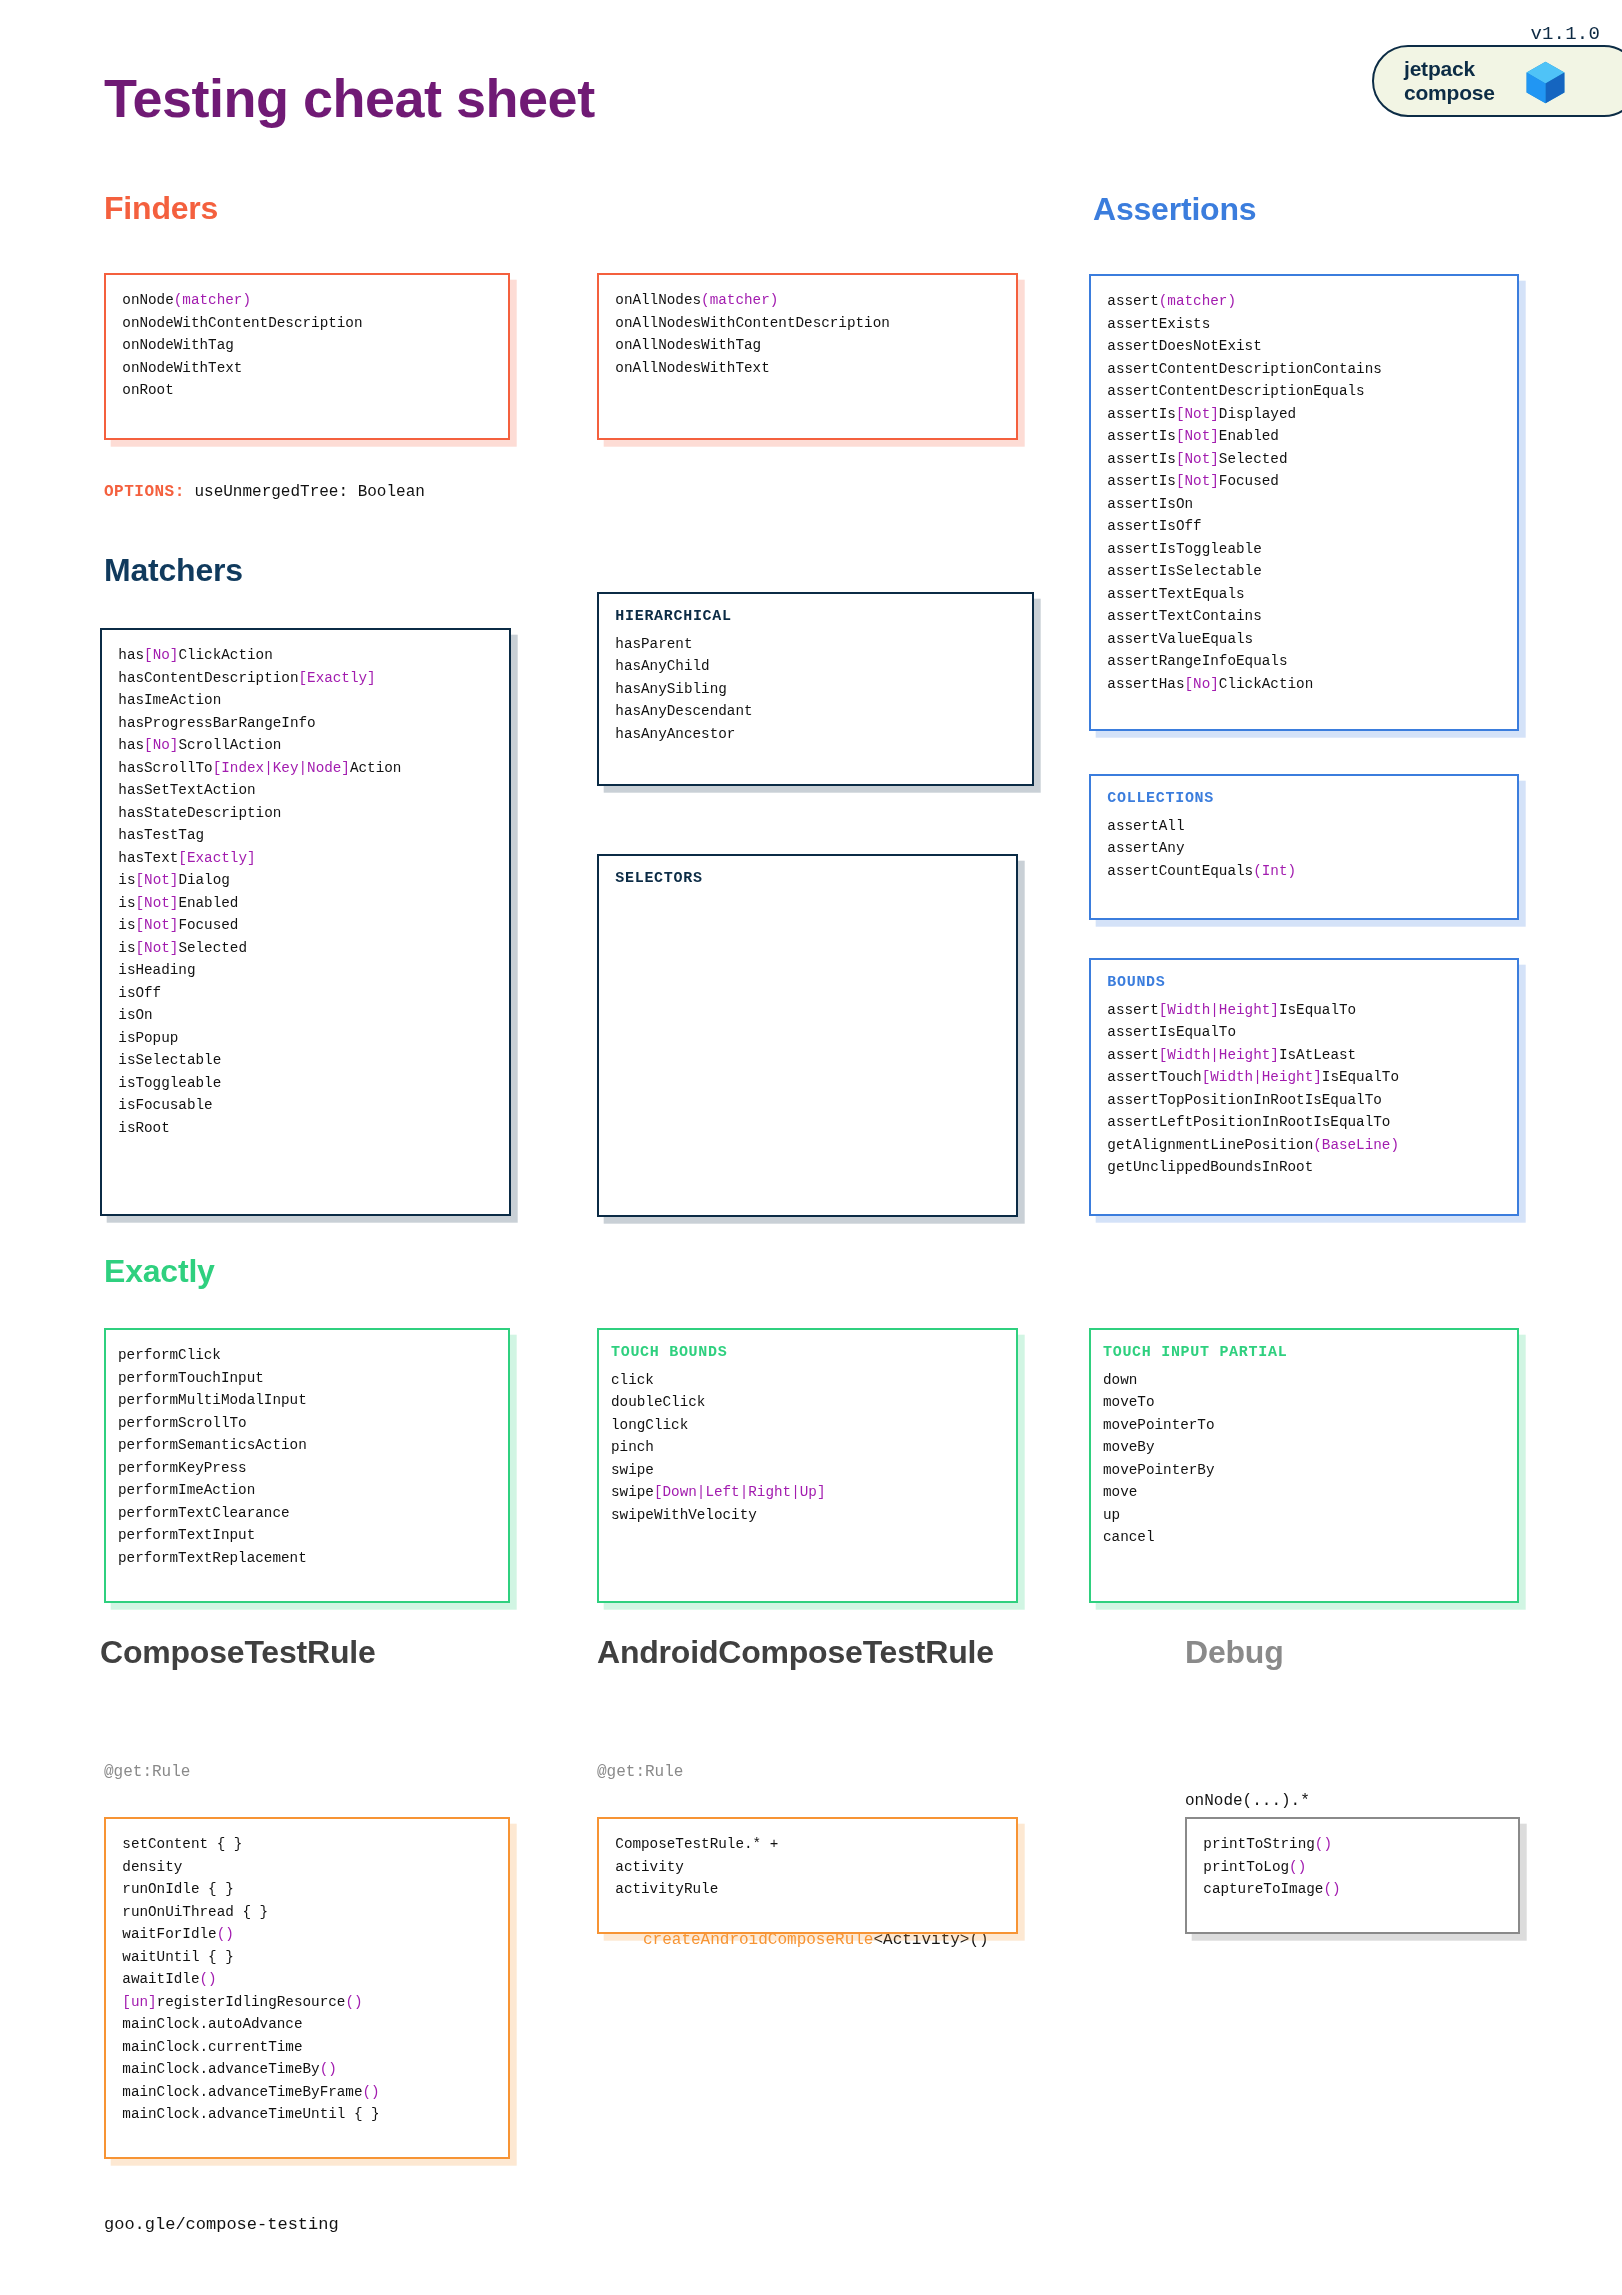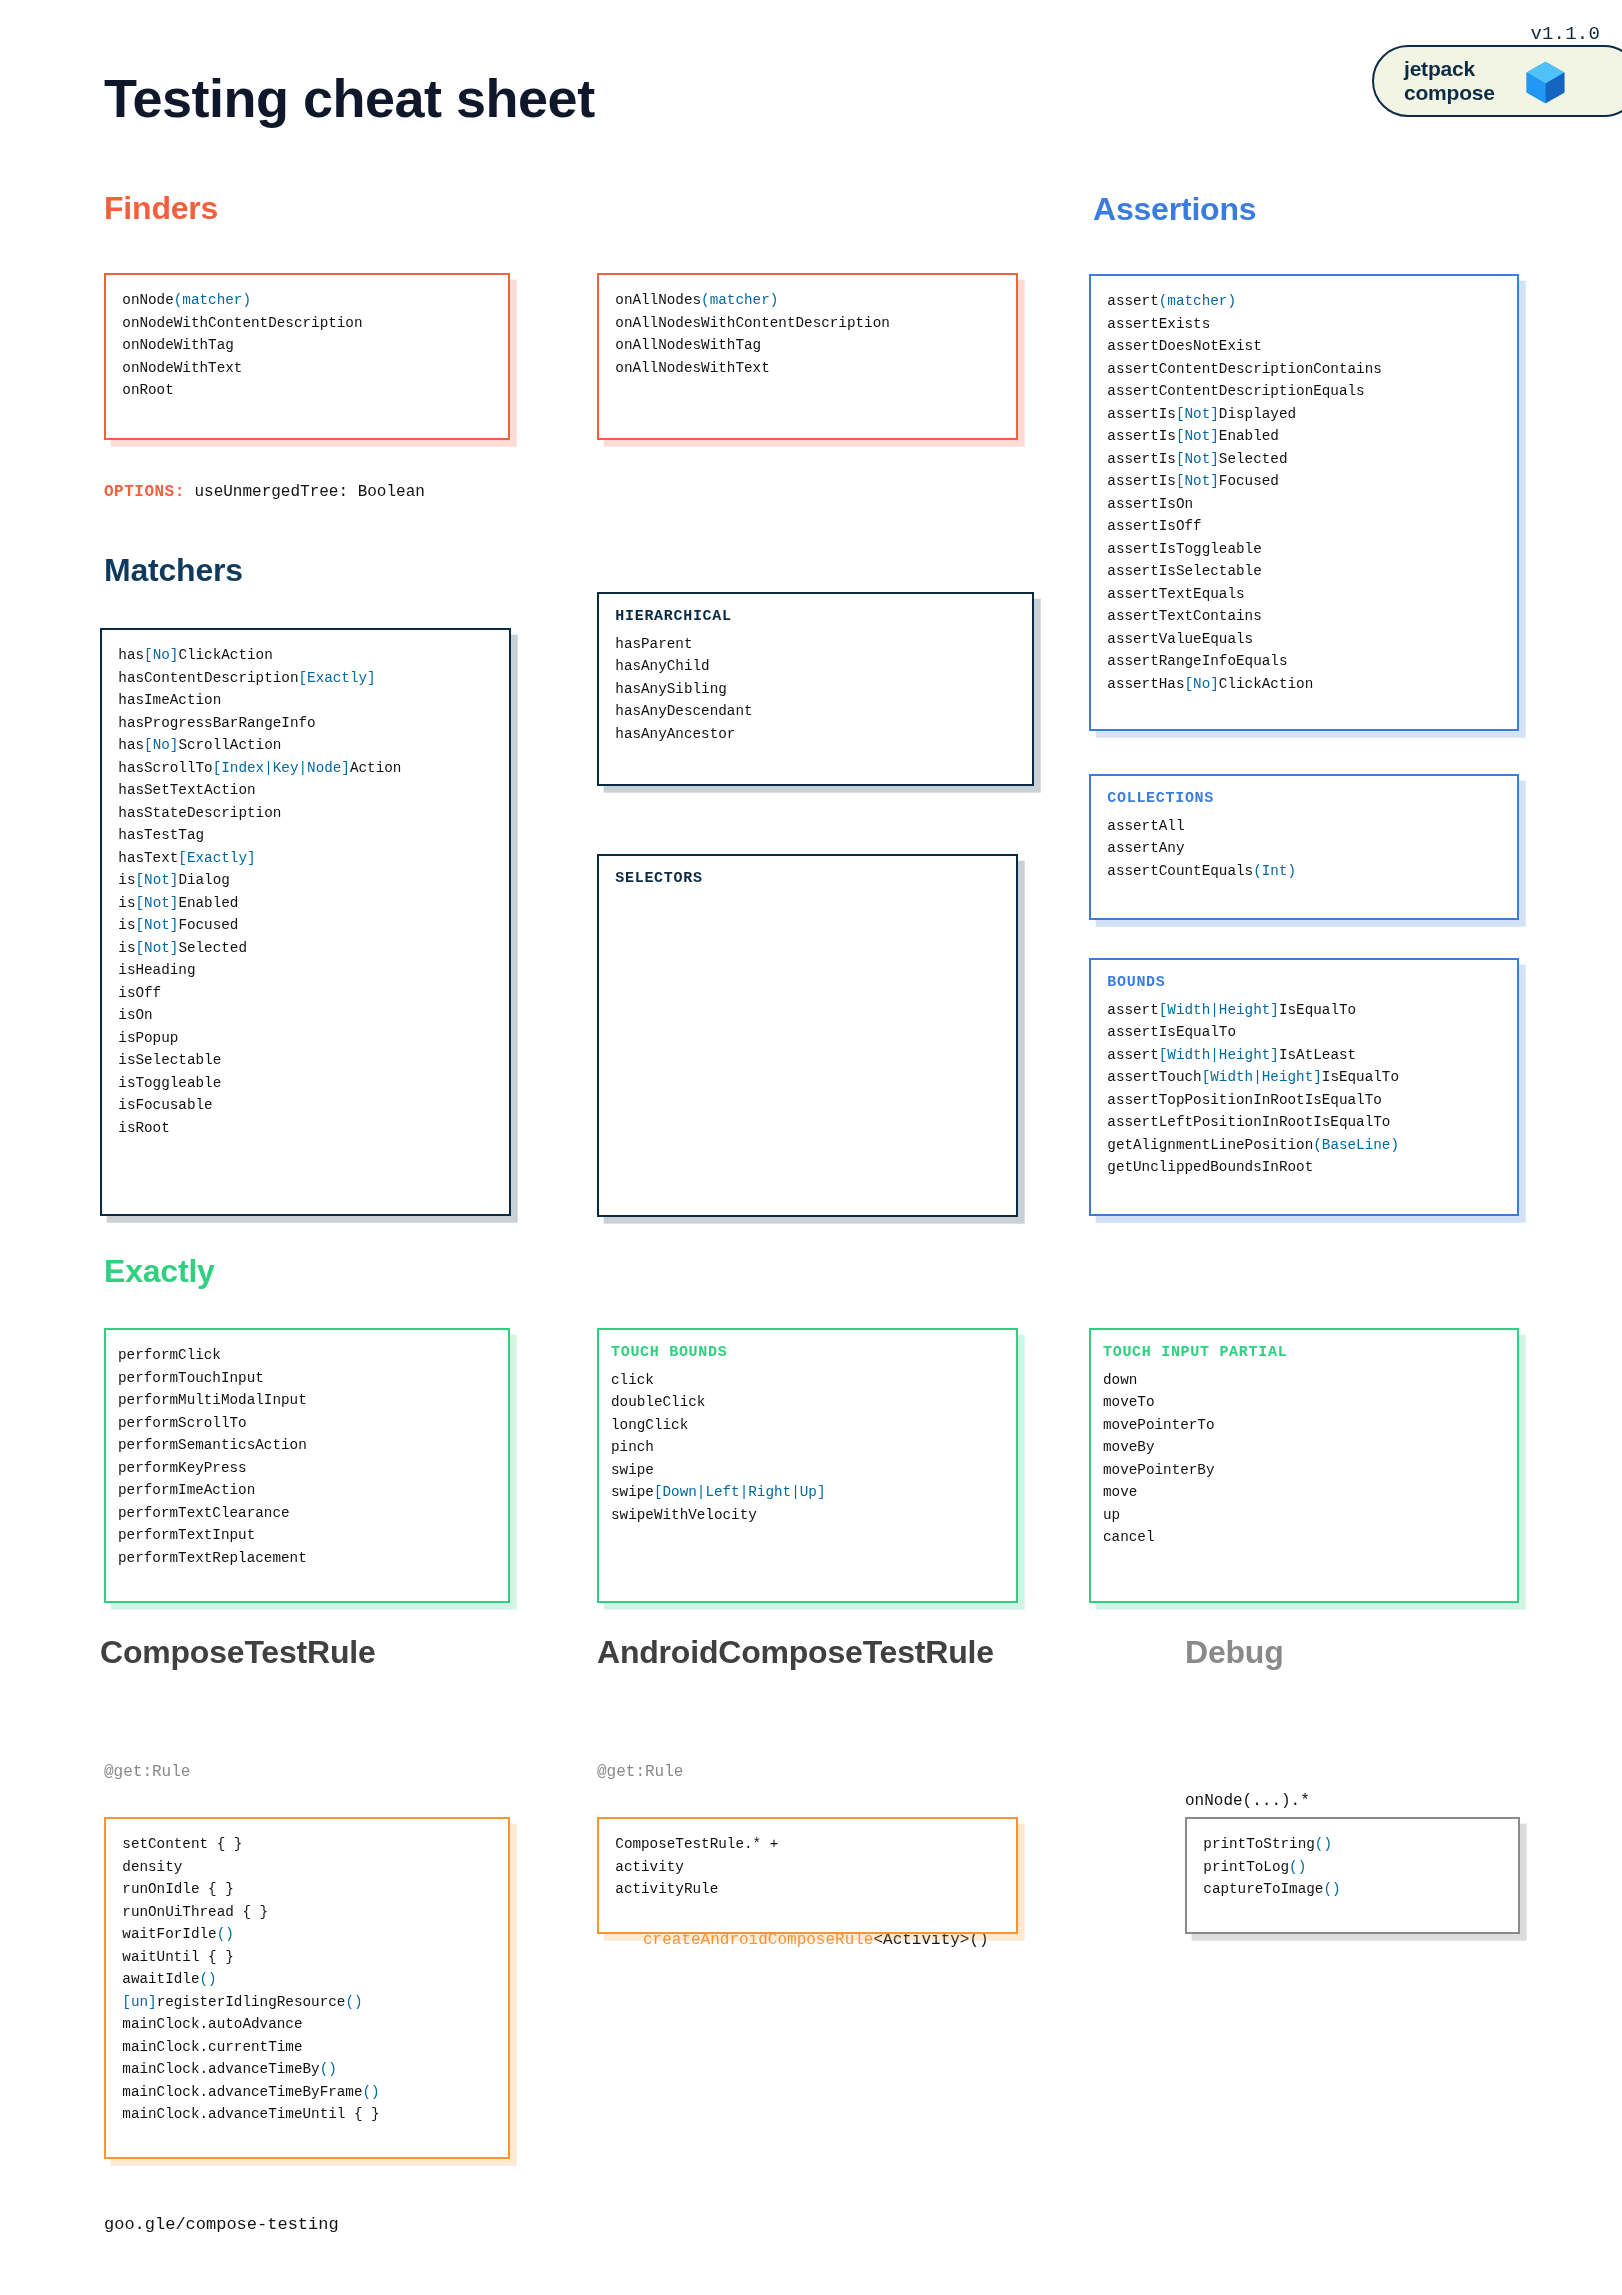--- a/index.html
+++ b/index.html
@@ -24,21 +24,21 @@
   .page { position:relative; width:1623px; height:2295px; }
 
   .version {
     position:absolute; right:23px; top:23px;
     font-family: "Liberation Mono", monospace;
     font-size: 19px; color:#0d2a43; letter-spacing:0.2px;
   }
 
   .title {
     position:absolute; left:104px; top:67px;
-    font-size: 54px; font-weight: bold; color:#0f172a;
+    font-size: 54px; font-weight: bold; color:#701a75;
     letter-spacing:-0.5px;
   }
 
   
   .badge {
     position:absolute; left:1372px; top:45px;
     width: 268px; height: 72px;
     background:#f2f5e4;
     border: 2.4px solid #0c2c45;
     border-radius: 36px;
@@ -78,21 +78,21 @@
   .box.amber   { border-color:#f79434; box-shadow: 6.7px 6.7px 0 rgba(247,148,52,0.22); }
   .box.gray    { border-color:#8a8a8a; box-shadow: 6.7px 6.7px 0 rgba(138,138,138,0.30); }
 
   .code {
     font-family: "Liberation Mono", monospace;
     font-size: 14.3px;
     line-height: 22.5px;
     color:#111;
     white-space: pre;
   }
-  .code .muted { color:#0369a1; }
+  .code .muted { color:#a21caf; }
 
   .boxlabel {
     font-family: "Liberation Mono", monospace;
     font-size: 15px; font-weight:bold; letter-spacing:0.7px;
     margin-bottom: 7.7px;
   }
   .lbl-navy { color:#0b2b45; }
   .lbl-blue { color:#3b7ddd; }
   .lbl-green{ color:#2fd07f; }
 

